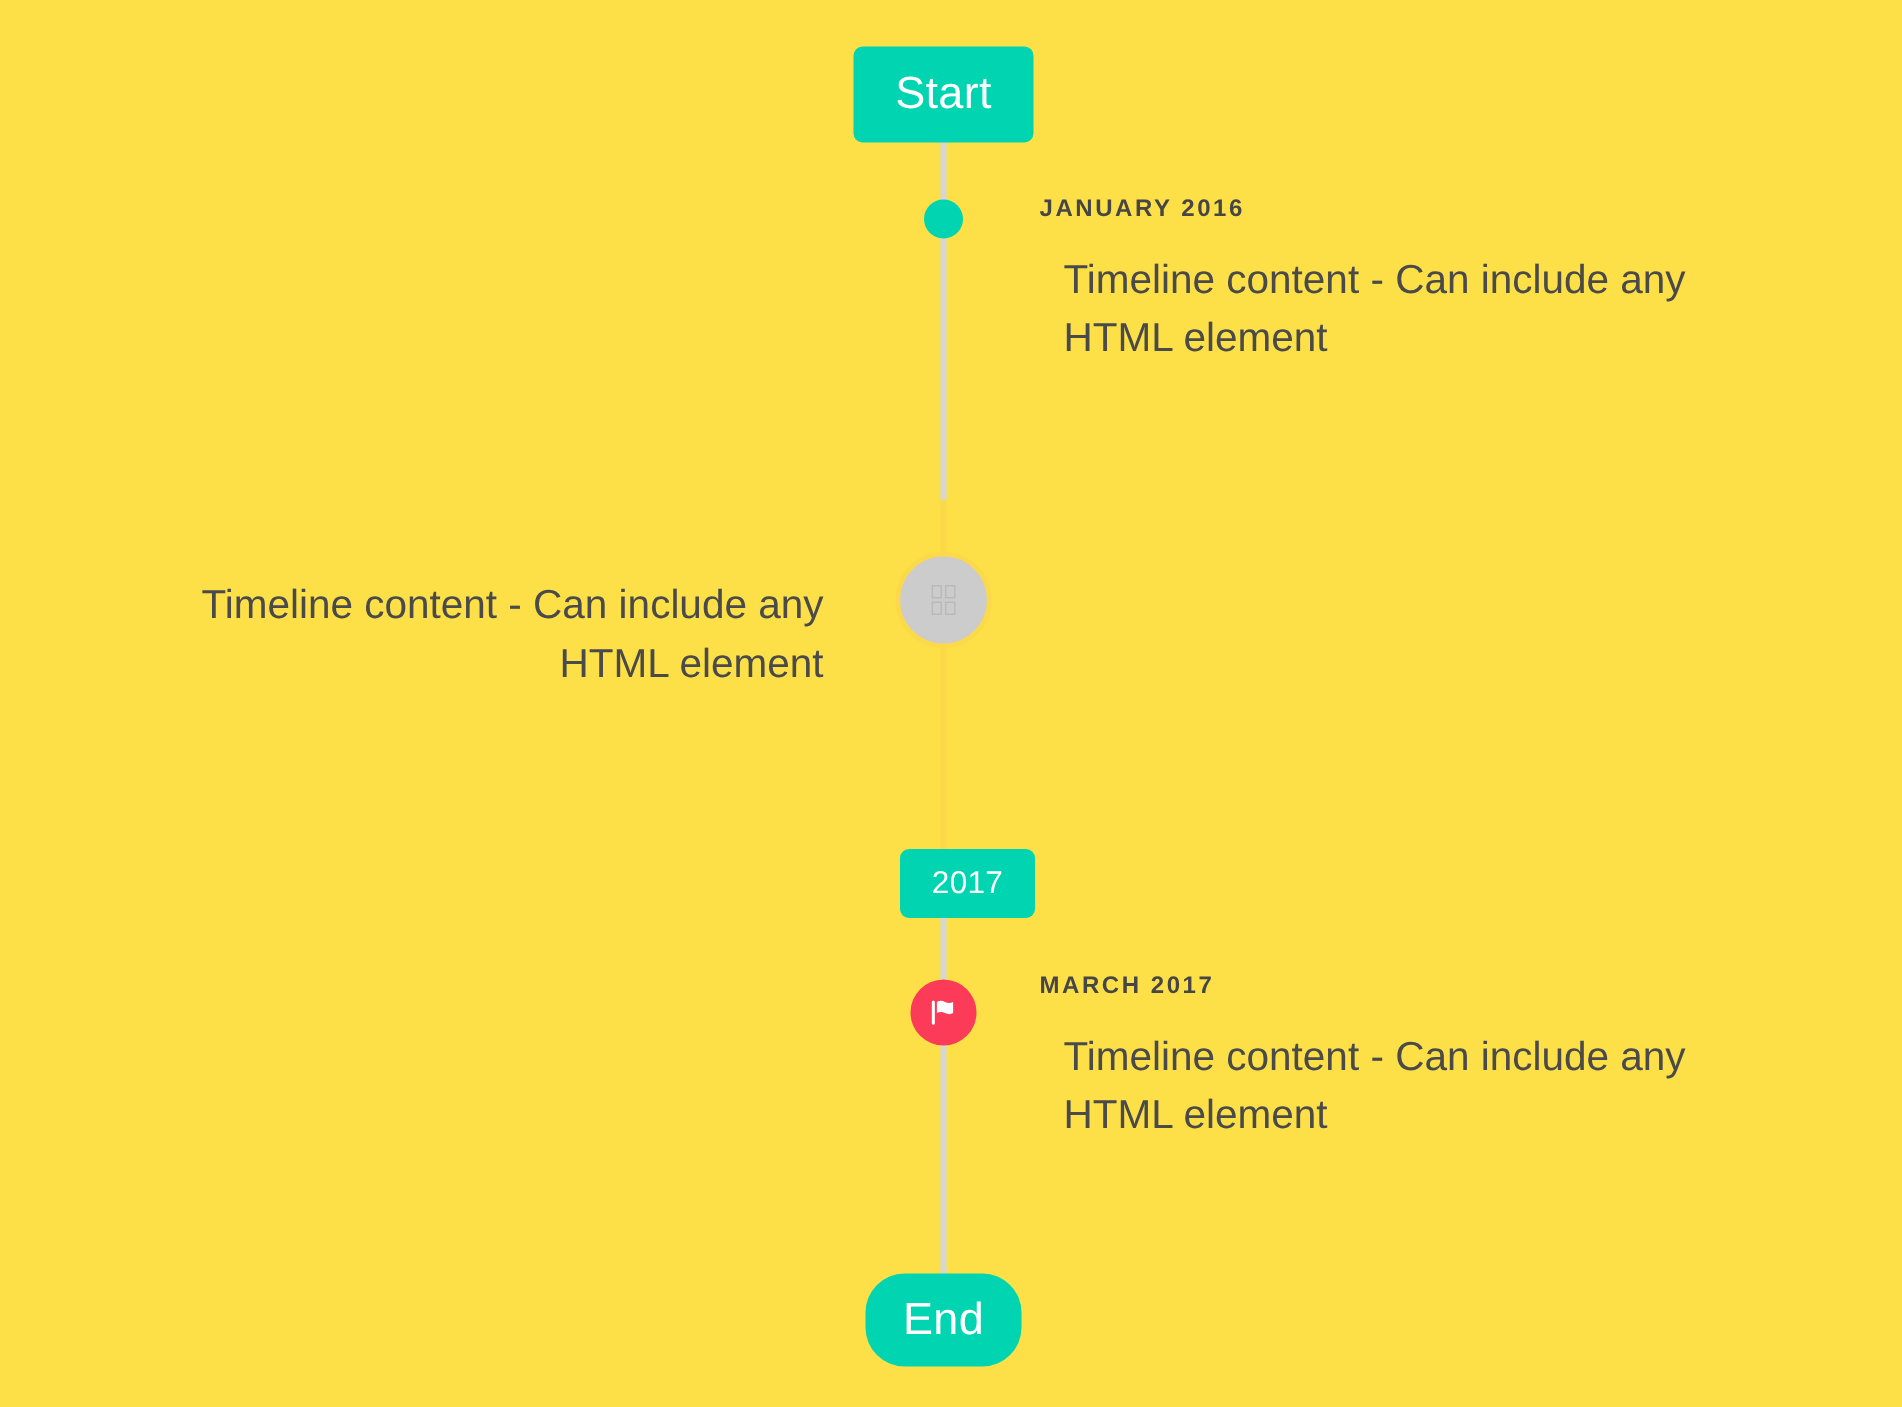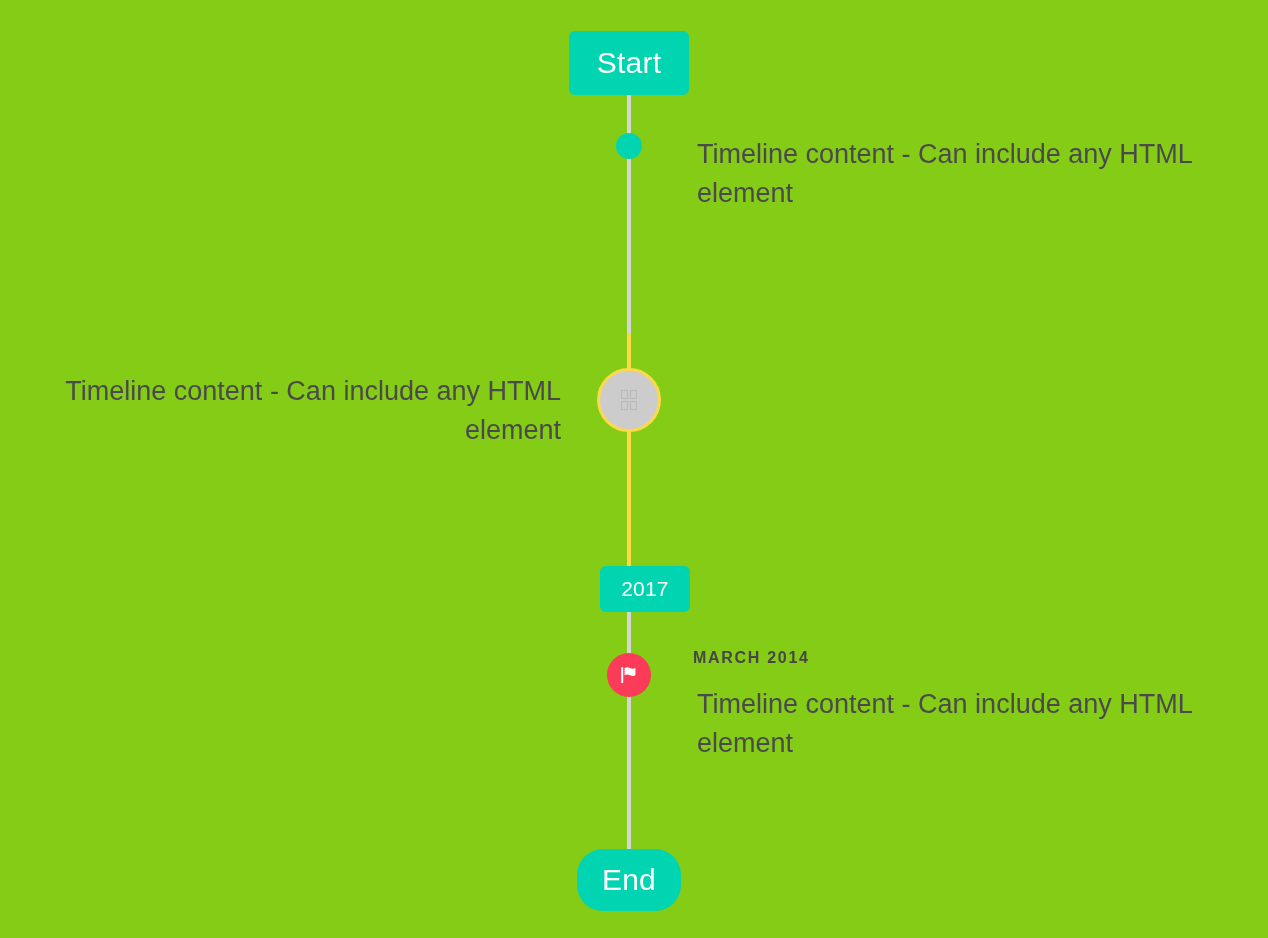--- a/index.html
+++ b/index.html
@@ -9,21 +9,21 @@
     background: #ffffff;
   }
   body {
     font-family: "Liberation Sans", sans-serif;
     -webkit-font-smoothing: antialiased;
   }
   #canvas {
     position: relative;
     width: 1268px;
     height: 938px;
-    background: #84cc16;
+    background: #fde047;
     overflow: hidden;
   }
 
   
   .axis-line {
     position: absolute;
     left: 627px;
     width: 4px;
     background: #d6d6d6;
   }
@@ -89,21 +89,21 @@
     letter-spacing: 1.7px;
     color: #464646;
     margin: 0 0 18px 0;
     line-height: 1.1;
   }
   .event-body {
     font-size: 27px;
     font-weight: 400;
     color: #4a4a4a;
     line-height: 1.45;
-    margin: 4px;
+    margin: 16px;
   }
 
   
   .marker {
     position: absolute;
     border-radius: 50%;
     box-sizing: border-box;
     z-index: 6;
     display: flex;
     align-items: center;
@@ -145,20 +145,21 @@
 <div id="canvas">
 
   <div class="axis-line seg-top"></div>
   <div class="axis-line seg-highlight"></div>
   <div class="axis-line seg-bottom"></div>
 
   <div class="badge badge-start">Start</div>
 
   <div class="event right" style="top:131px;">
     <div class="side">
+      <p class="event-date">JANUARY 2016</p>
       <p class="event-body">Timeline content - Can include any HTML element</p>
     </div>
   </div>
   <div class="marker marker-dot"></div>
 
   <div class="event left" style="top:368px;">
     <div class="side">
       <p class="event-body">Timeline content - Can include any HTML element</p>
     </div>
   </div>
@@ -168,21 +169,21 @@
         <i></i>
         <i></i>
         <i></i>
     </span>
   </div>
 
   <div class="badge badge-year">2017</div>
 
   <div class="event right" style="top:649px;">
     <div class="side">
-      <p class="event-date">MARCH 2014</p>
+      <p class="event-date">MARCH 2017</p>
       <p class="event-body">Timeline content - Can include any HTML element</p>
     </div>
   </div>
   <div class="marker marker-flag">
     <svg width="22" height="22" viewBox="0 0 24 24" aria-hidden="true">
       <path fill="#ffffff" d="M4.6 3.2a1.1 1.1 0 0 1 1.1 1.1v15.5a1.1 1.1 0 0 1-2.2 0V4.3a1.1 1.1 0 0 1 1.1-1.1z"></path>
       <path fill="#ffffff" d="M7.2 4.3c2.0-1.1 3.9-1.1 5.9 0 2.0 1.1 3.9 1.1 5.9 0v8.1c-2.0 1.1-3.9 1.1-5.9 0-2.0-1.1-3.9-1.1-5.9 0V4.3z"></path>
     </svg>
   </div>
 

